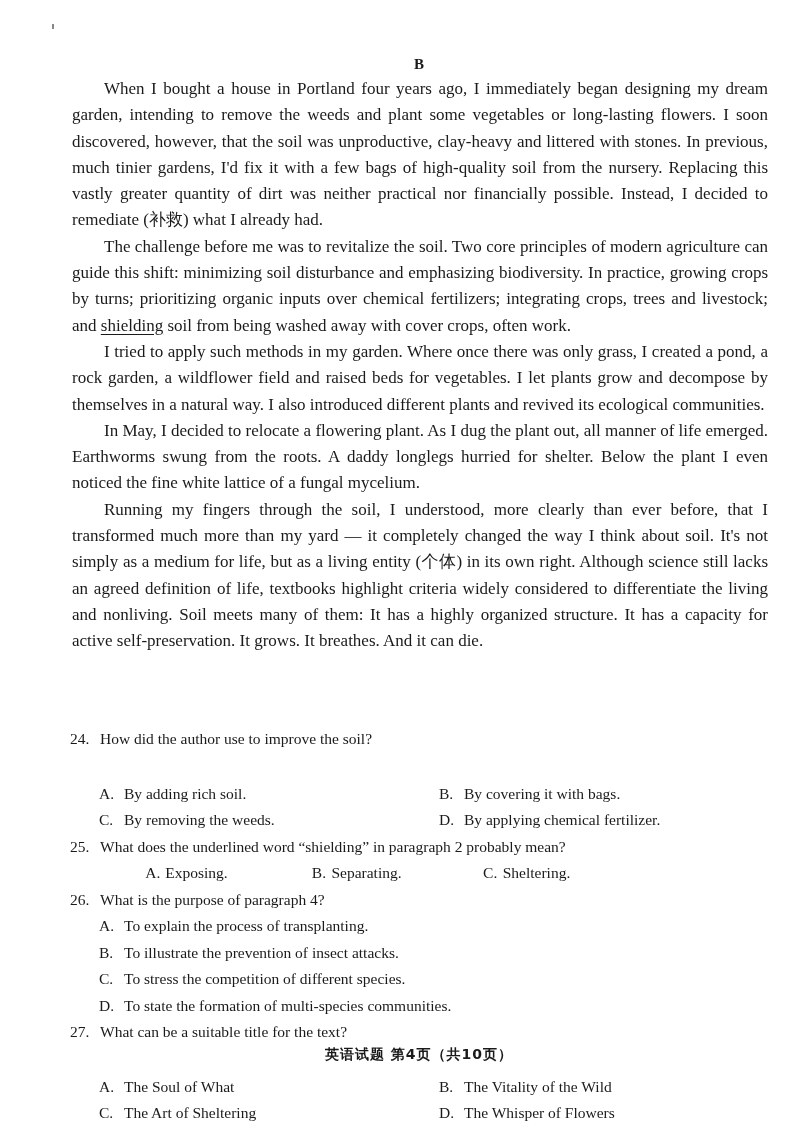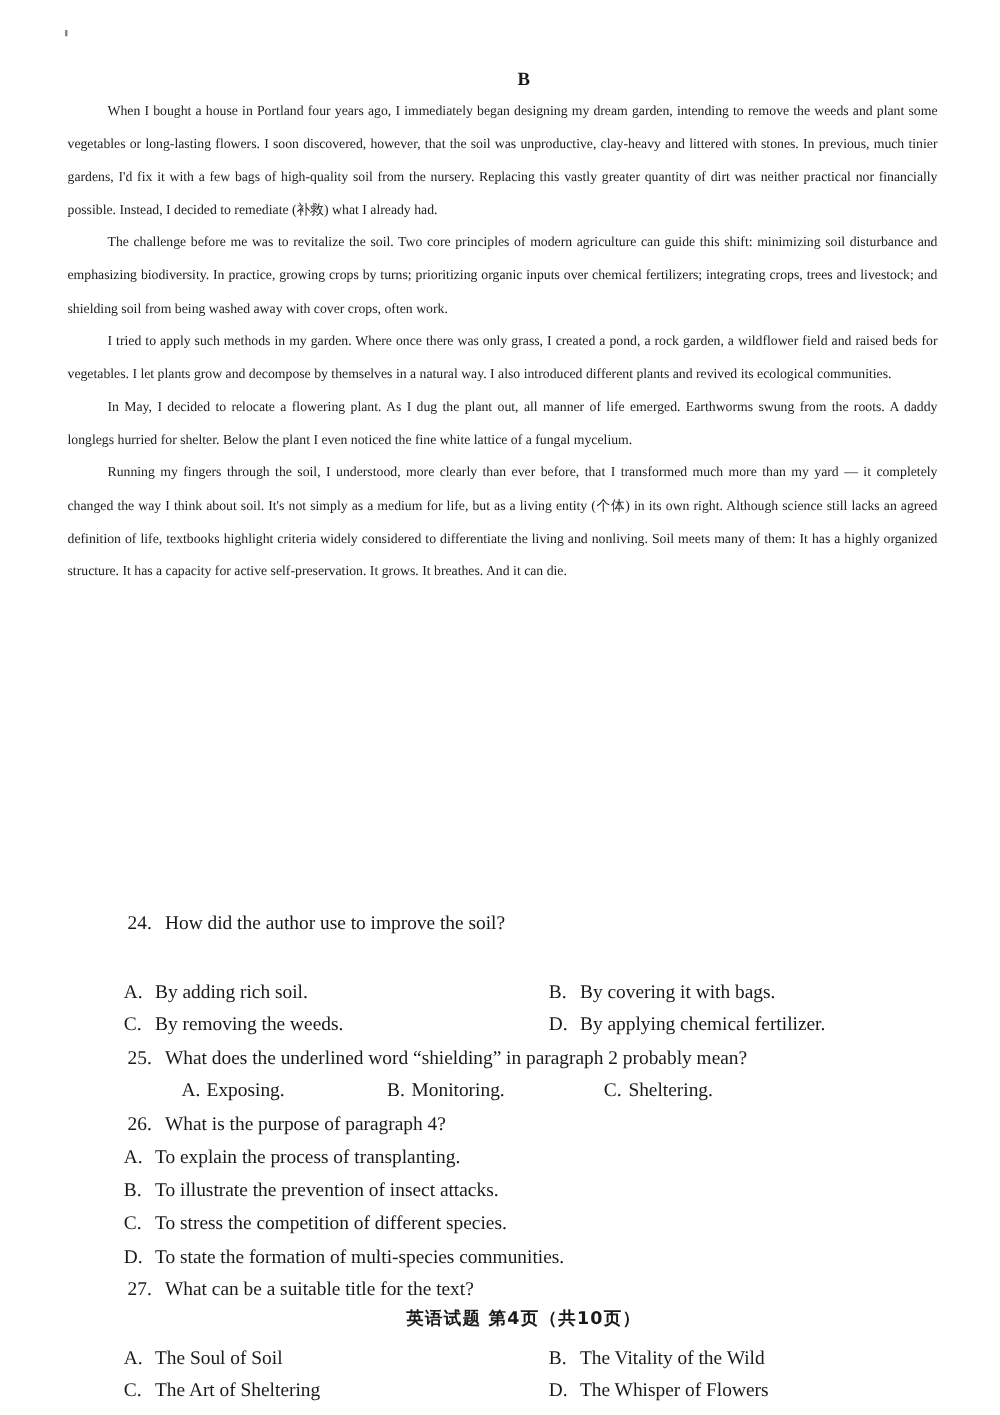--- a/index.html
+++ b/index.html
@@ -7,30 +7,30 @@
     width: 800px; height: 1132px; position: relative; overflow: hidden;
     font-family: "Liberation Serif", "DejaVu Serif", serif;
     color: #1a1a1a;
   }
   .speck { position: absolute; left: 52px; top: 24px; width: 2px; height: 5px; background: #888; }
   .section-letter {
     position: absolute; top: 56px; left: 0; width: 838px; text-align: center;
     font-weight: bold; font-size: 15px;
   }
   .passage {
-    position: absolute; left: 54px; top: 76px; width: 696px;
-    font-size: 11px; line-height: 26.3px; text-align: justify;
+    position: absolute; left: 72px; top: 76px; width: 696px;
+    font-size: 17px; line-height: 26.3px; text-align: justify;
   }
   .passage p { margin: 0; text-indent: 32px; }
-  .u { text-underline-offset: 3px; }
+  .u { text-decoration: underline; text-underline-offset: 3px; }
   .questions {
     position: absolute; left: 70px; top: 726px; width: 696px;
     font-size: 15.5px; line-height: 26.5px;
   }
-  .q-stem { display: flex; margin-left: 32px; }
+  .q-stem { display: flex; }
   .q-num { width: 30px; flex: none; }
   .opts { padding-left: 29px; }
   .opts.two { display: grid; grid-template-columns: 340px 340px; margin-top: 28px; }
   .opts.four { display: grid; grid-template-columns: 170px 170px 170px 170px; text-align: center; }
   .opts.one { display: block; }
   .opt-letter { display: inline-block; width: 25px; }
   .footer {
     position: absolute; top: 1046px; left: 0; width: 838px; text-align: center;
     font-family: "DejaVu Sans", sans-serif; font-size: 14px; font-weight: bold;
     letter-spacing: 1px;
@@ -66,21 +66,21 @@
     </div>
   </div>
 
   <div class="question">
     <div class="q-stem">
         <span class="q-num">25.</span>
         <span>What does the underlined word “shielding” in paragraph 2 probably mean?</span>
       </div>
     <div class="opts four">
       <div><span class="opt-letter">A.</span><span>Exposing.</span></div>
-      <div><span class="opt-letter">B.</span><span>Monitoring.</span></div>
+      <div><span class="opt-letter">B.</span><span>Separating.</span></div>
       <div><span class="opt-letter">C.</span><span>Sheltering.</span></div>
     </div>
   </div>
 
   <div class="question">
     <div class="q-stem">
         <span class="q-num">26.</span>
         <span>What is the purpose of paragraph 4?</span>
       </div>
     <div class="opts one">
@@ -90,21 +90,21 @@
       <div><span class="opt-letter">D.</span><span>To state the formation of multi-species communities.</span></div>
     </div>
   </div>
 
   <div class="question">
     <div class="q-stem">
         <span class="q-num">27.</span>
         <span>What can be a suitable title for the text?</span>
       </div>
     <div class="opts two">
-      <div><span class="opt-letter">A.</span><span>The Soul of Soil</span></div>
+      <div><span class="opt-letter">A.</span><span>The Soul of What</span></div>
       <div><span class="opt-letter">B.</span><span>The Vitality of the Wild</span></div>
       <div><span class="opt-letter">C.</span><span>The Art of Sheltering</span></div>
       <div><span class="opt-letter">D.</span><span>The Whisper of Flowers</span></div>
     </div>
   </div>
 
 </div>
 
 <div class="footer">英语试题  第4页（共10页）</div>
 

